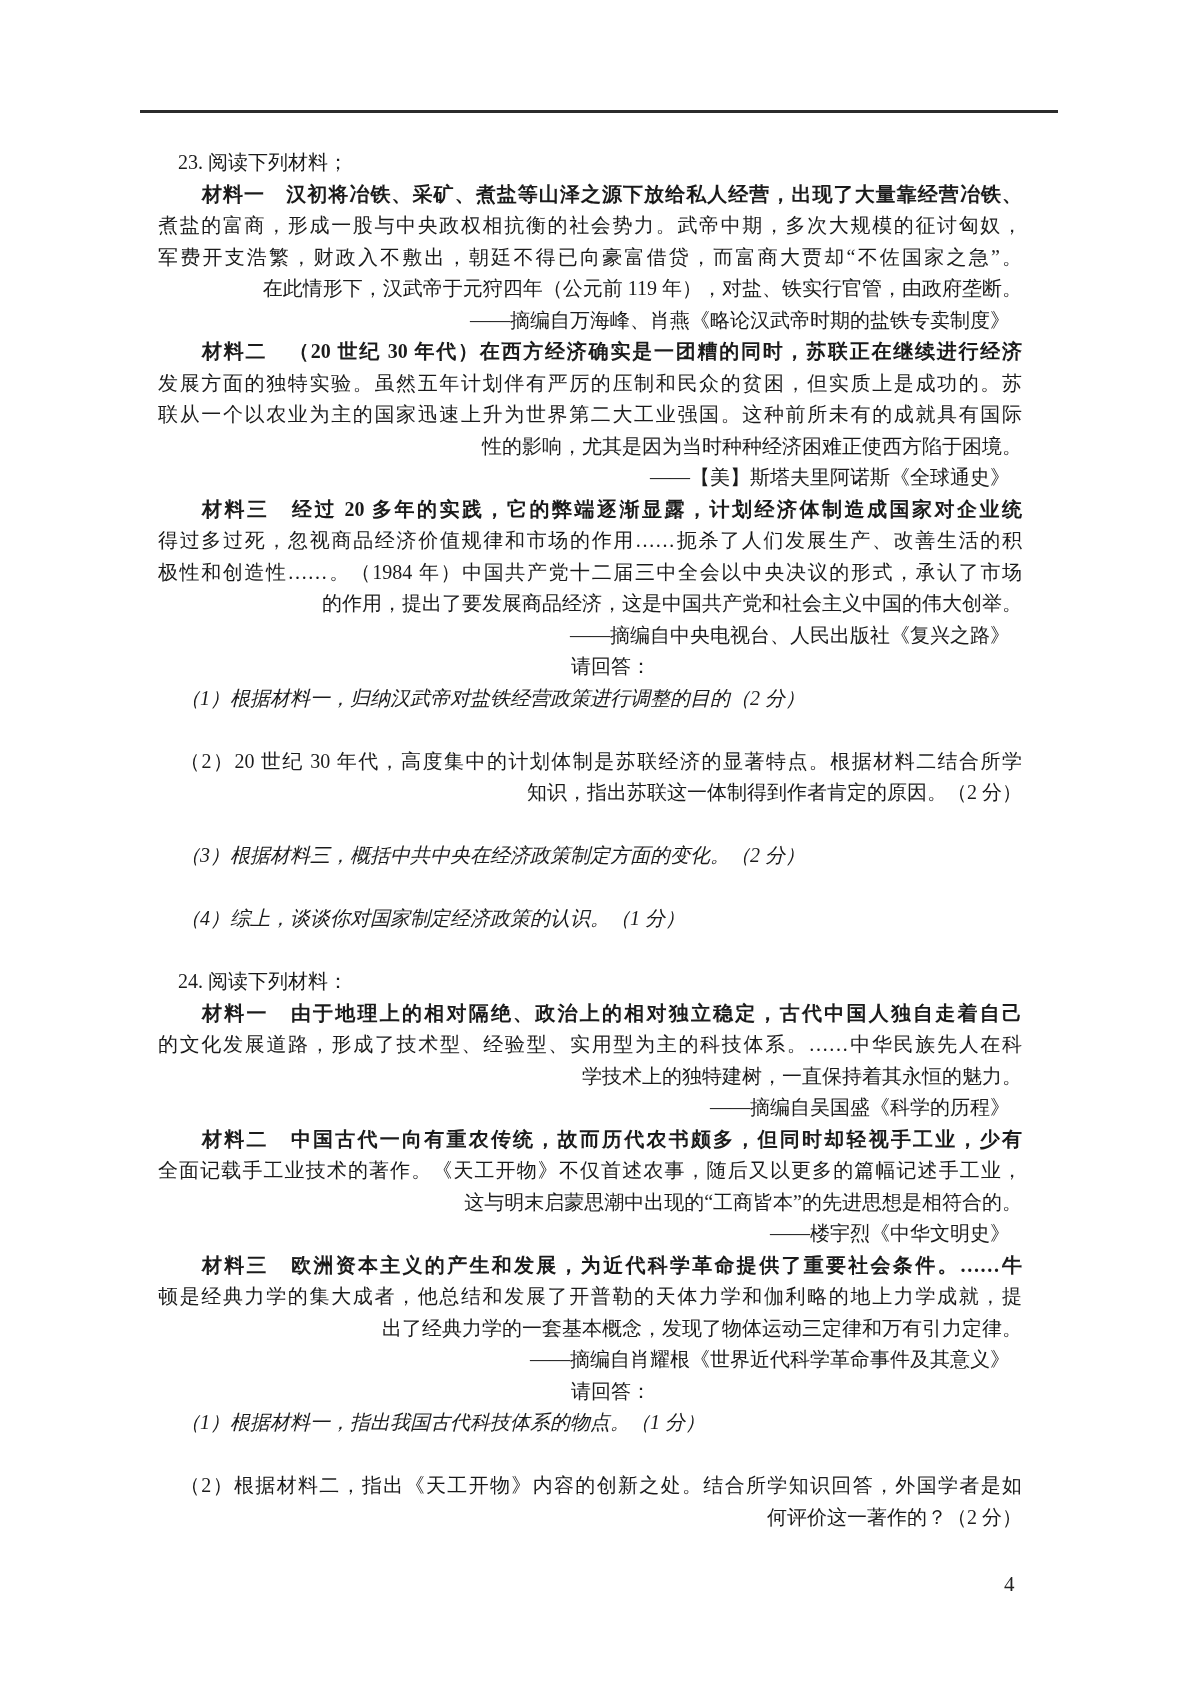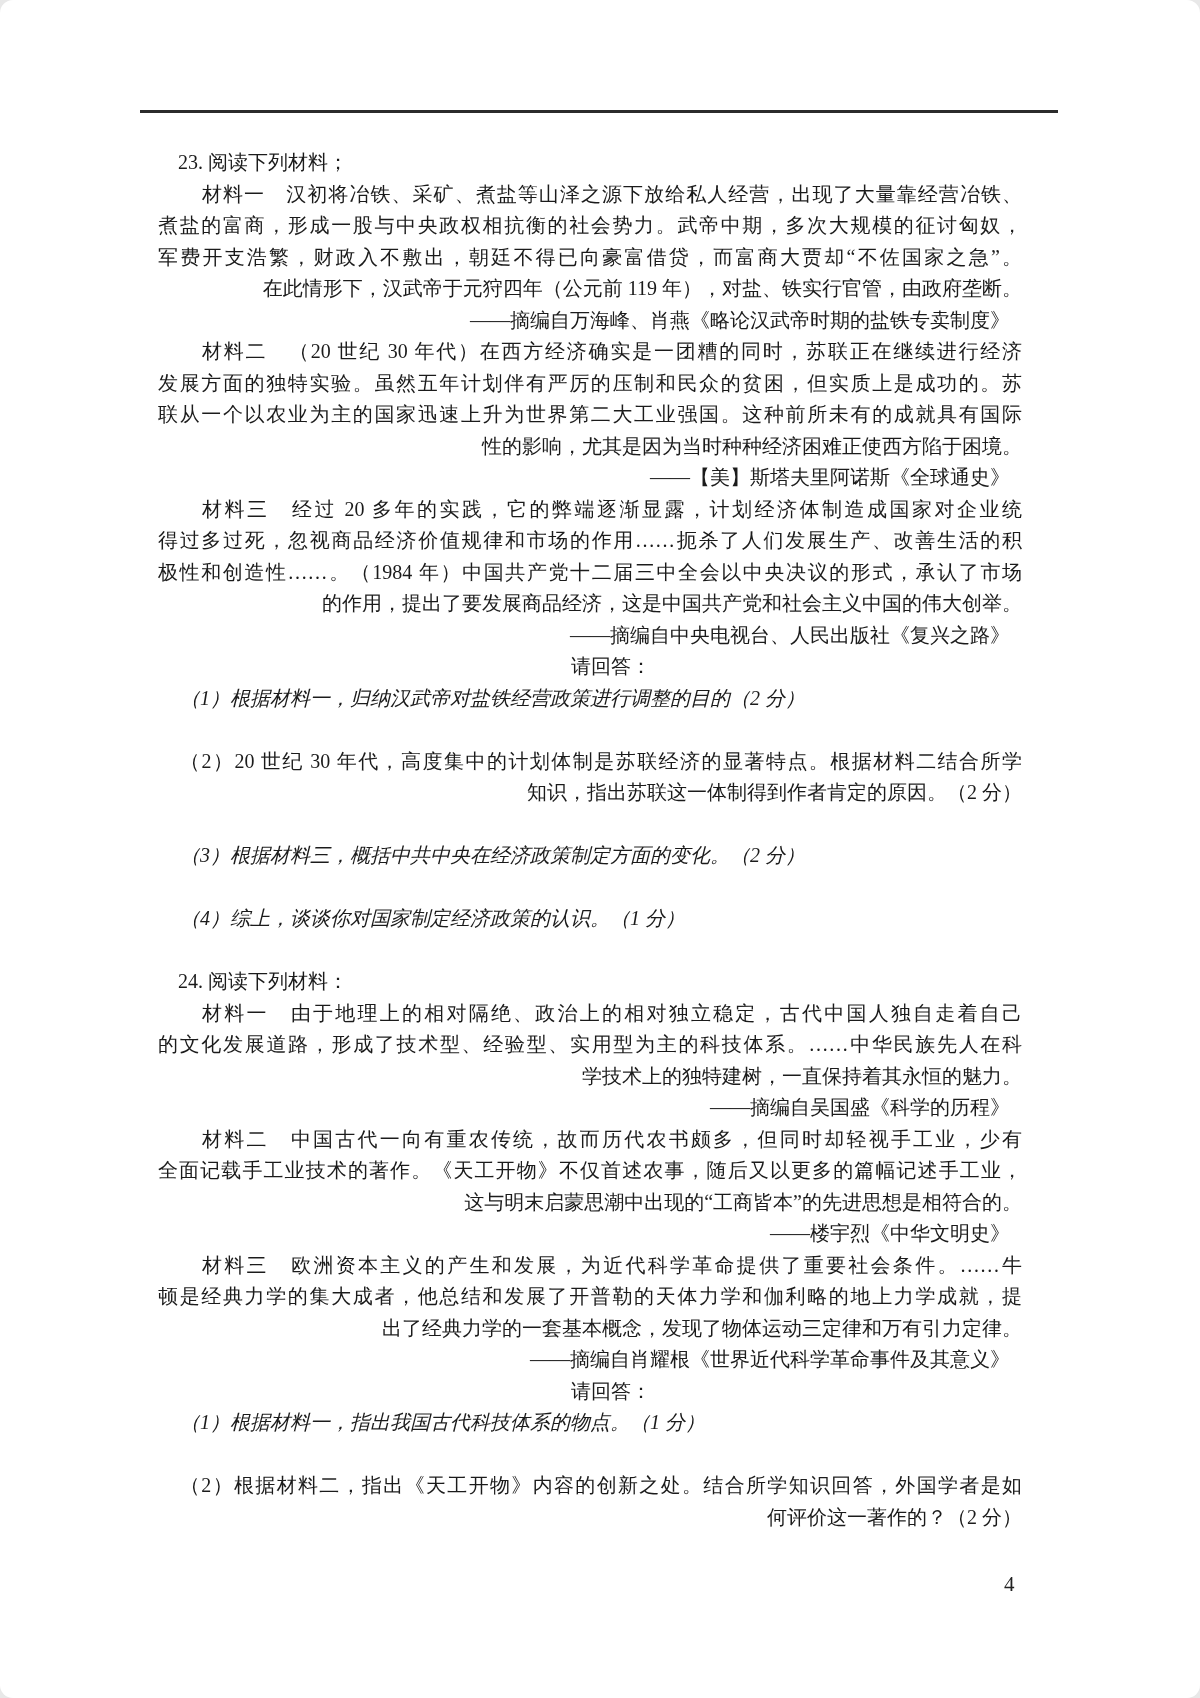--- a/index.html
+++ b/index.html
@@ -9,21 +9,20 @@
   }
   .page {
     position: relative;
     width: 1200px;
     height: 1698px;
     margin: 0 auto;
     background: #ffffff;
     font-family: "Liberation Serif", "DejaVu Serif", serif;
     color: #1b1b1b;
     overflow: hidden;
-    border-radius: 13px;
   }
   .top-rule {
     position: absolute;
     left: 140px;
     top: 110px;
     width: 918px;
     height: 3px;
     background: #2b2b2b;
   }
   .content {
@@ -31,21 +30,21 @@
     left: 158px;
     top: 147px;
     width: 864px;
     font-size: 20px;
     line-height: 31.5px;
   }
   .ln { min-height: 31.5px; }
   
   .h  { padding-left: 20px; }
   
-  .m  { text-align: justify; text-align-last: justify; text-indent: 44px; }
+  .m  { text-align: justify; text-align-last: justify; text-indent: 44px; font-weight: bold; }
   
   .j  { text-align: justify; text-align-last: justify; }
   
   .e  { text-align: right; }
   
   .a  { text-align: right; padding-right: 12px; }
   
   .r  { text-align: center; margin-left: 42px; }
   
   .q  { padding-left: 22px; font-style: italic; }

